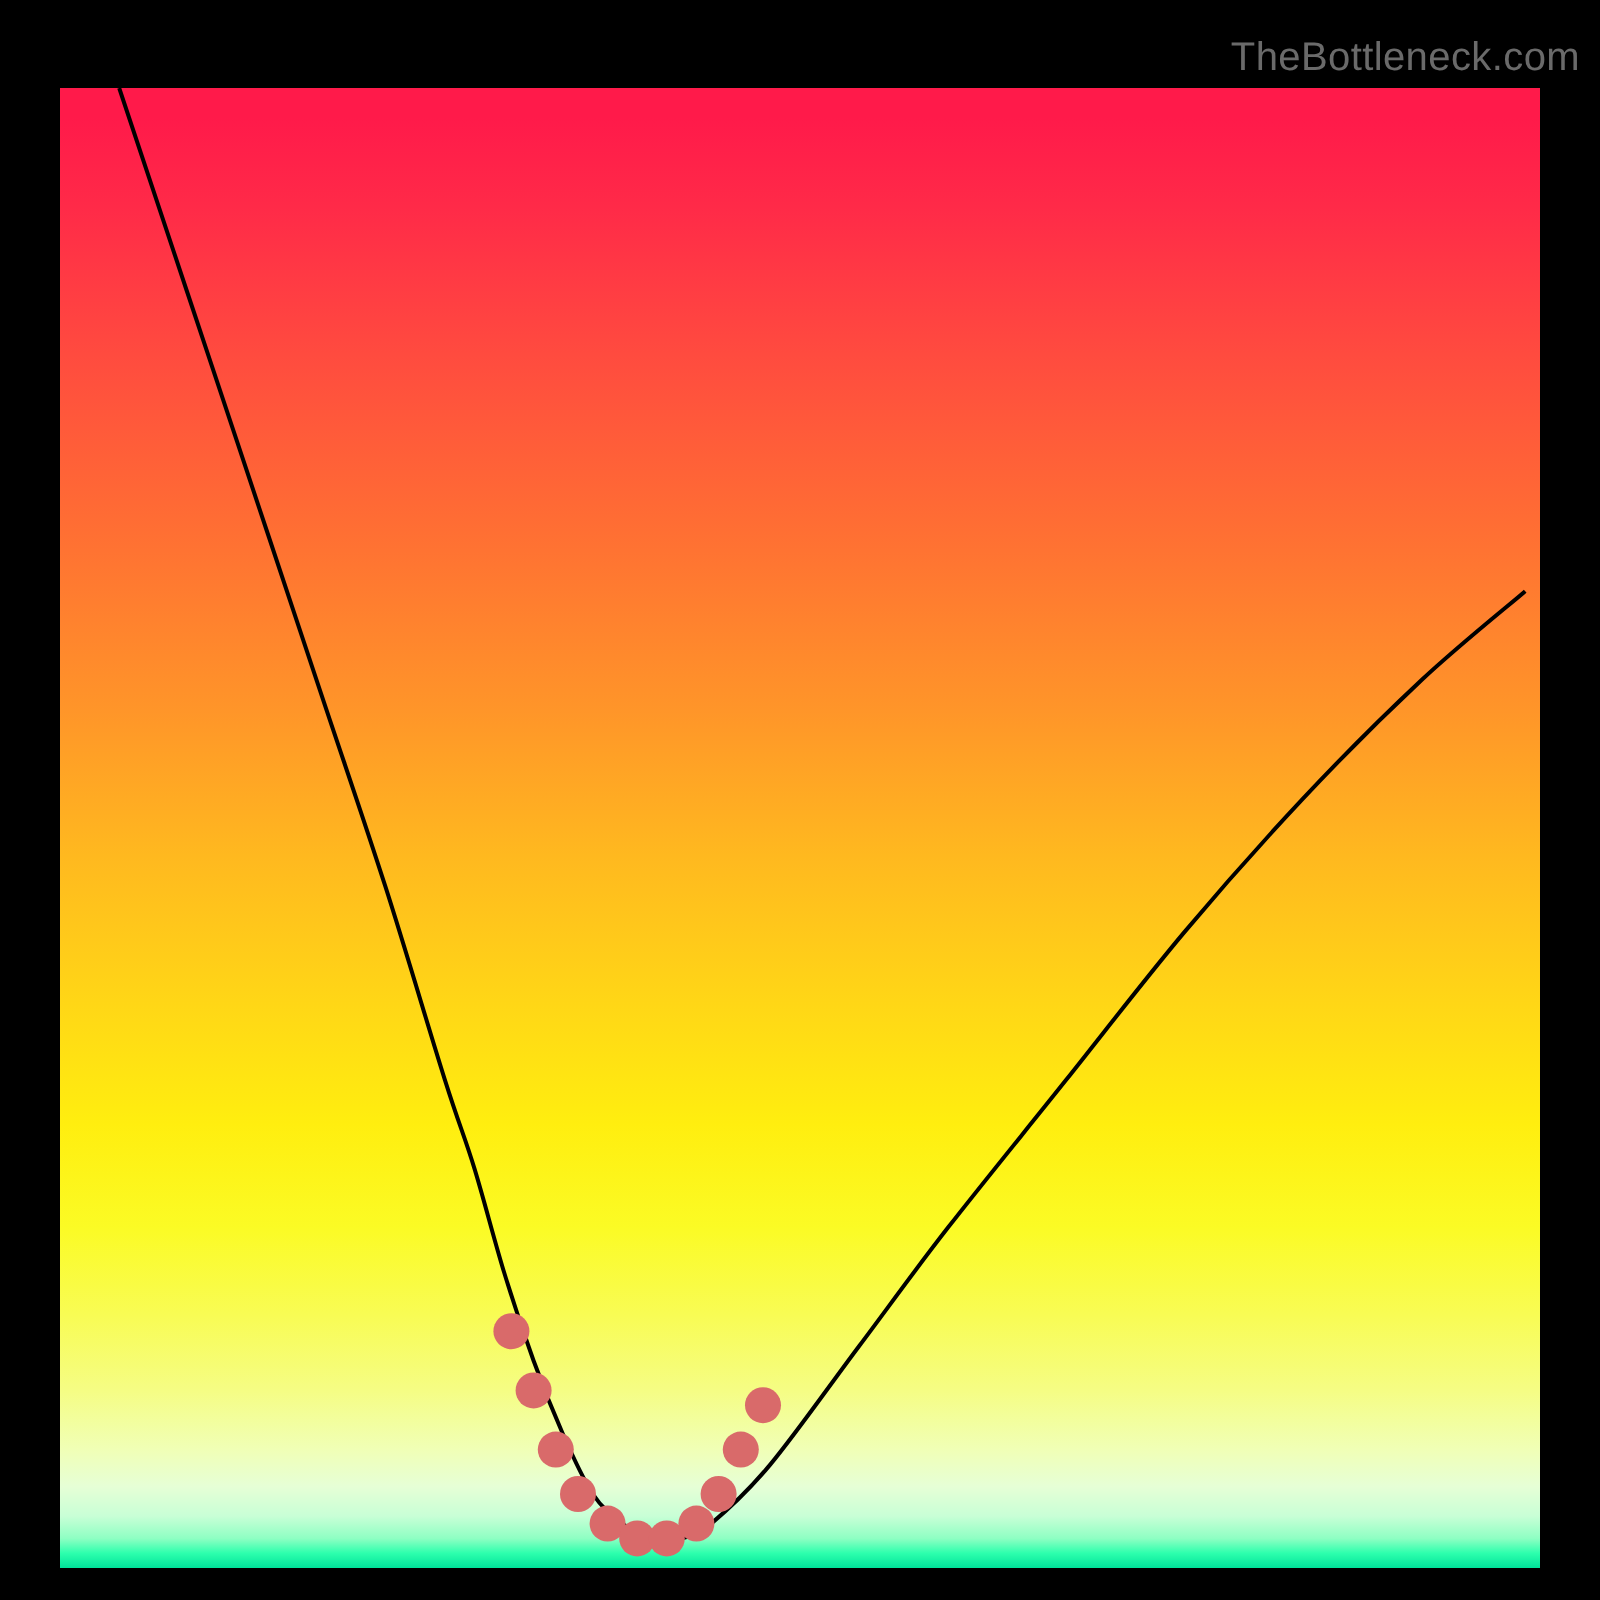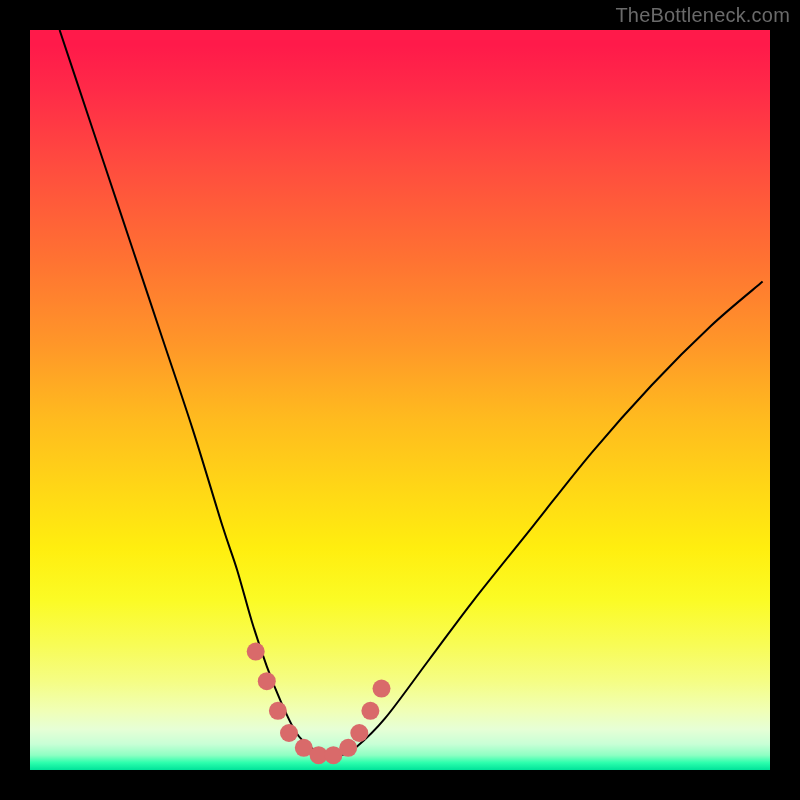--- a/index.html
+++ b/index.html
@@ -6,21 +6,21 @@
     margin: 0;
     padding: 0;
     width: 800px;
     height: 800px;
     background: #000;
     overflow: hidden;
     font-family: Arial, Helvetica, sans-serif;
   }
   .frame {
     position: absolute;
-    top: 0;
+    top: 14px;
     left: 0;
     width: 800px;
     height: 728px;
   }
   .plot-area {
     position: absolute;
     top: 30px;
     left: 30px;
     width: 740px;
     height: 740px;

